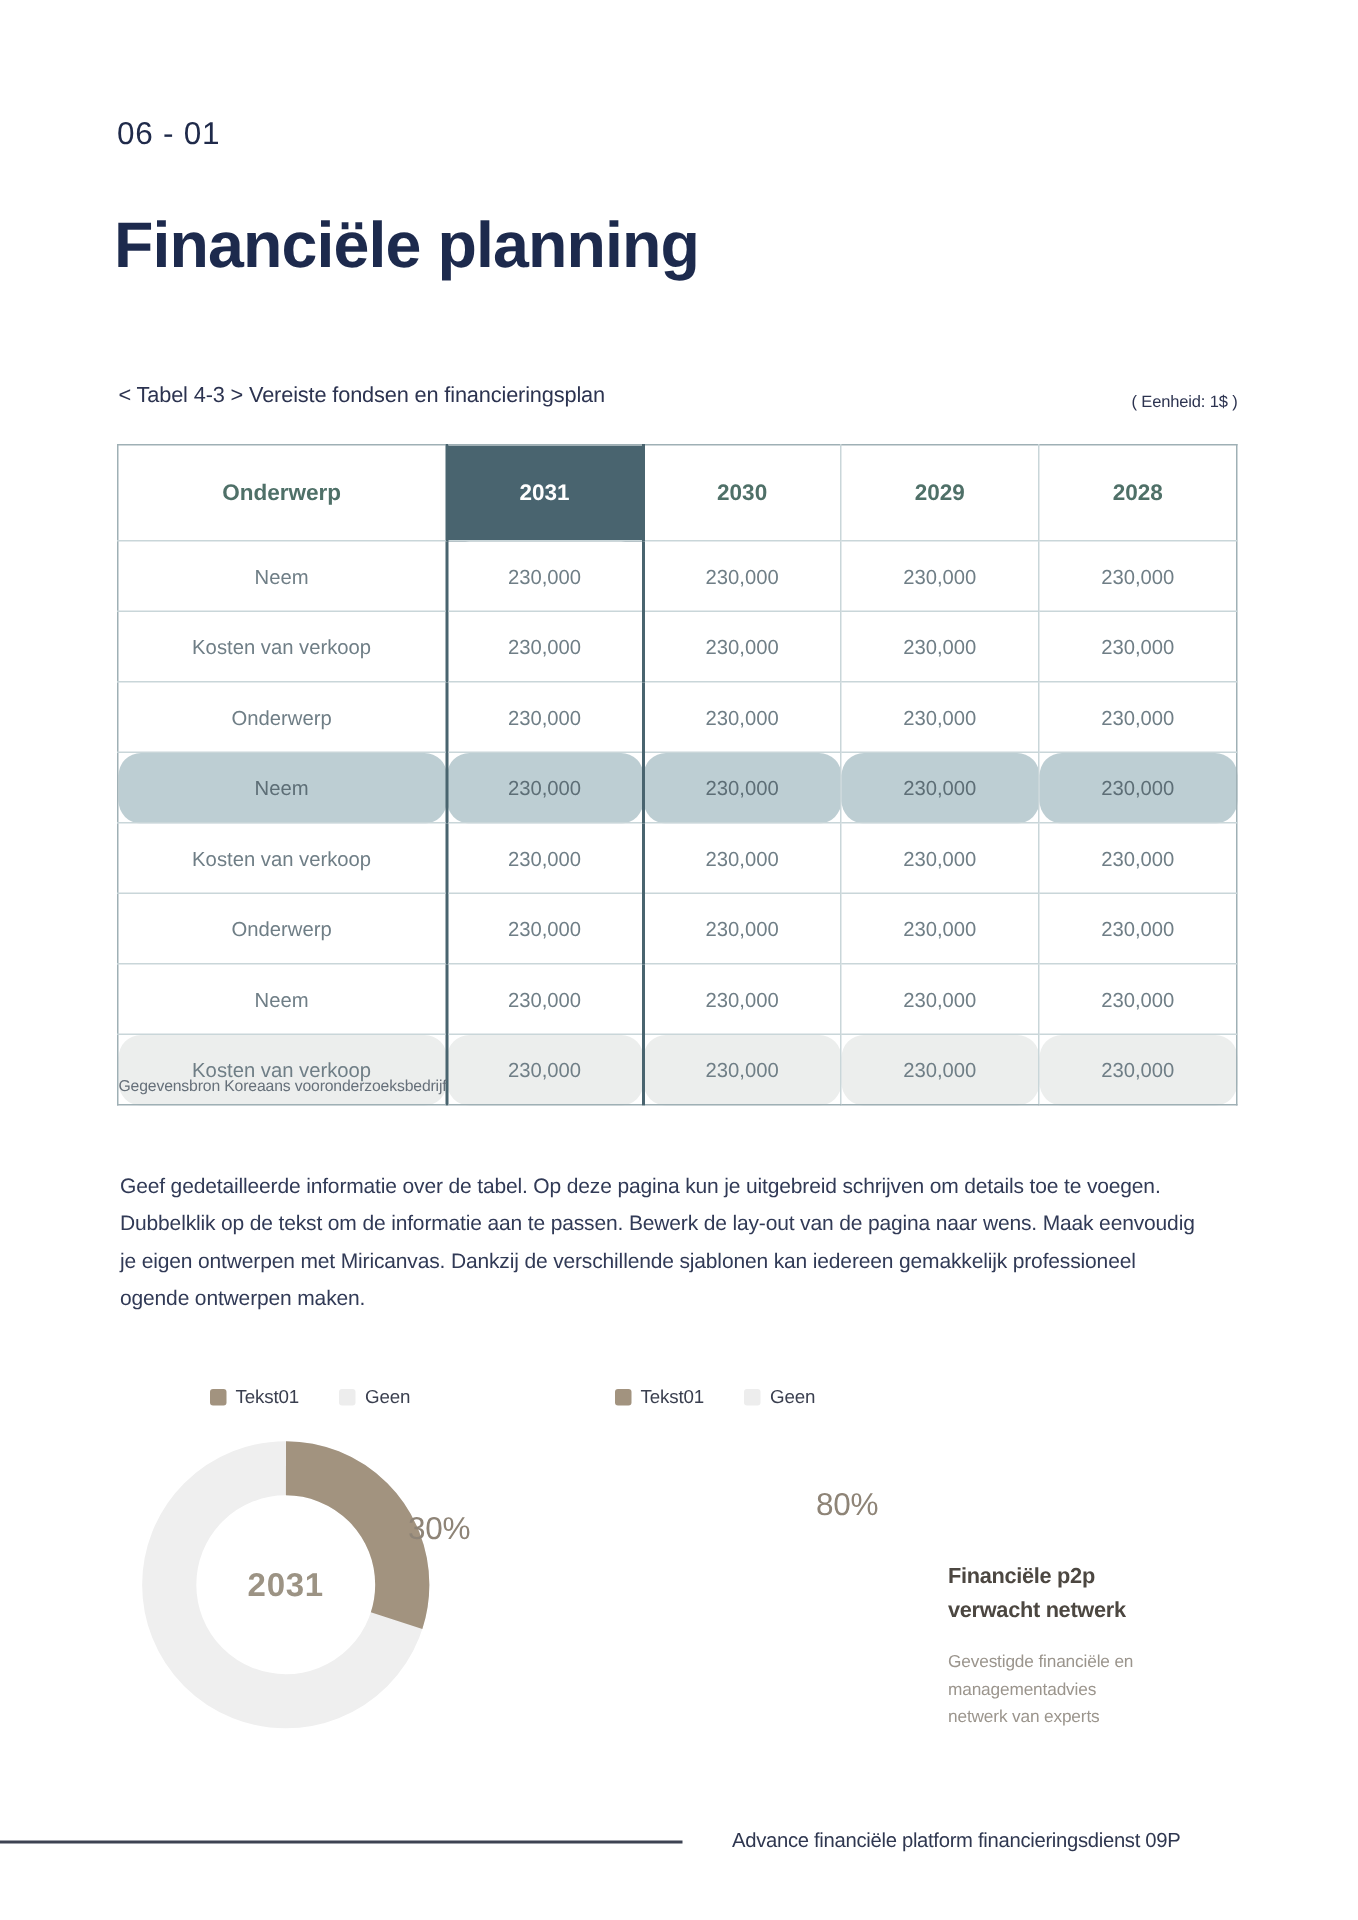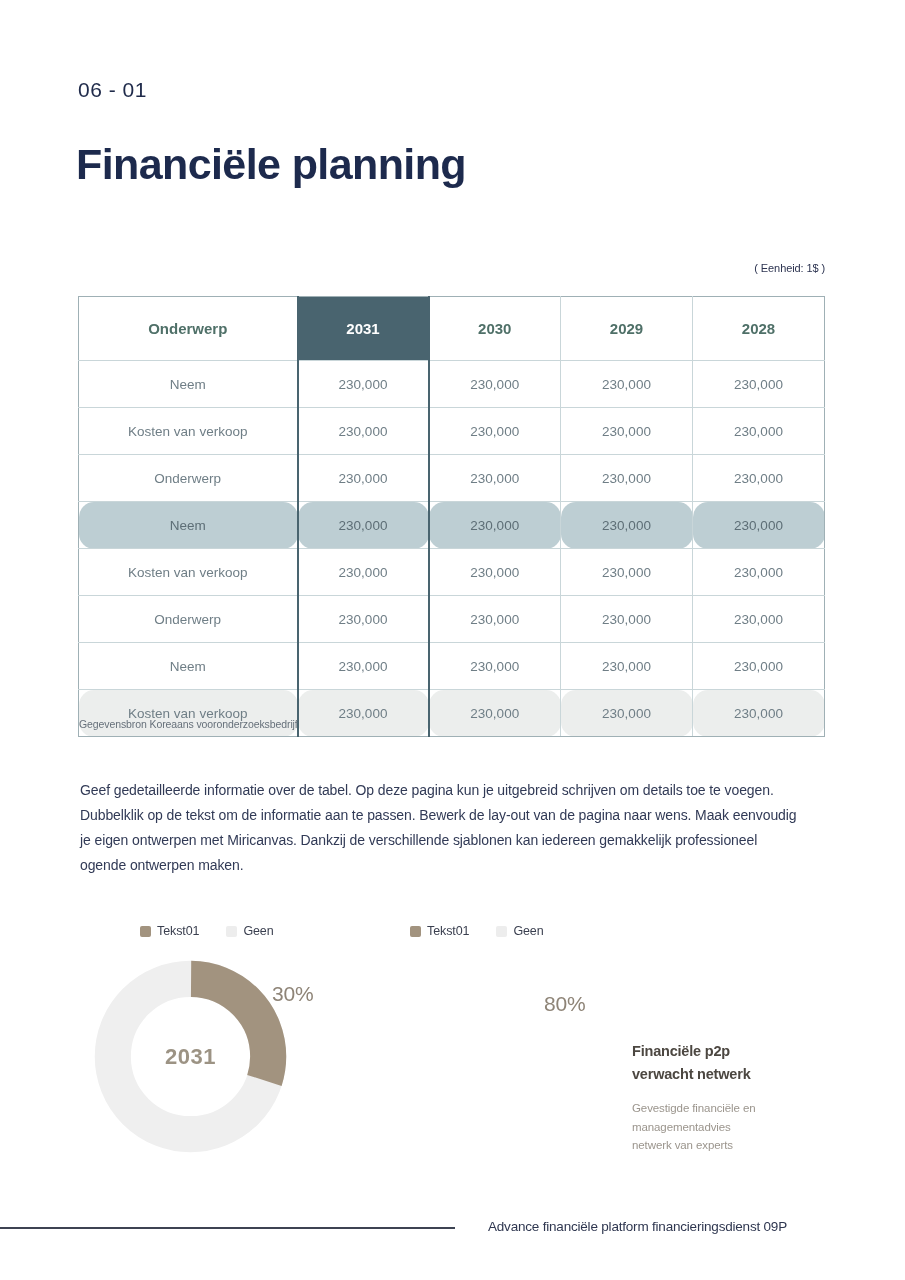--- a/index.html
+++ b/index.html
@@ -165,21 +165,21 @@
     font-size: 22px; font-weight: 700; color: #9c9384; letter-spacing: 0.5px;
   }
 
   .donut-pct {
     position: absolute;
     font-size: 21px;
     font-weight: 500;
     color: #8e8477;
     letter-spacing: -0.2px;
   }
-  .donut-pct.first  { left: 272px; top: 60px; }
+  .donut-pct.first  { left: 272px; top: 86px; }
   .donut-pct.second { left: 544px; top: 70px; }
 
   
   .side-block { position: absolute; left: 632px; top: 1040px; width: 190px; }
   .side-title { font-size: 14.5px; font-weight: 700; color: #4c4741; line-height: 23px; letter-spacing: -0.2px; }
   .side-desc  { margin-top: 13px; font-size: 11.5px; color: #9b958d; line-height: 18.5px; letter-spacing: -0.1px; }
 
   
   .footer-rule {
     position: absolute;
@@ -196,20 +196,21 @@
   }
 </style>
 </head>
 <body>
 
 <div class="page">
 
   <div class="slide-number">06 - 01</div>
   <h1 class="page-title">Financiële planning</h1>
 
+  <div class="table-caption">&lt; Tabel 4-3 &gt; Vereiste fondsen en financieringsplan</div>
   <div class="table-unit">( Eenheid: 1$ )</div>
 
   <table class="data-table">
     <colgroup>
       <col style="width:219px">
         <col style="width:131px">
         <col style="width:132px">
         <col style="width:132px">
         <col style="width:132px">
     </colgroup>

